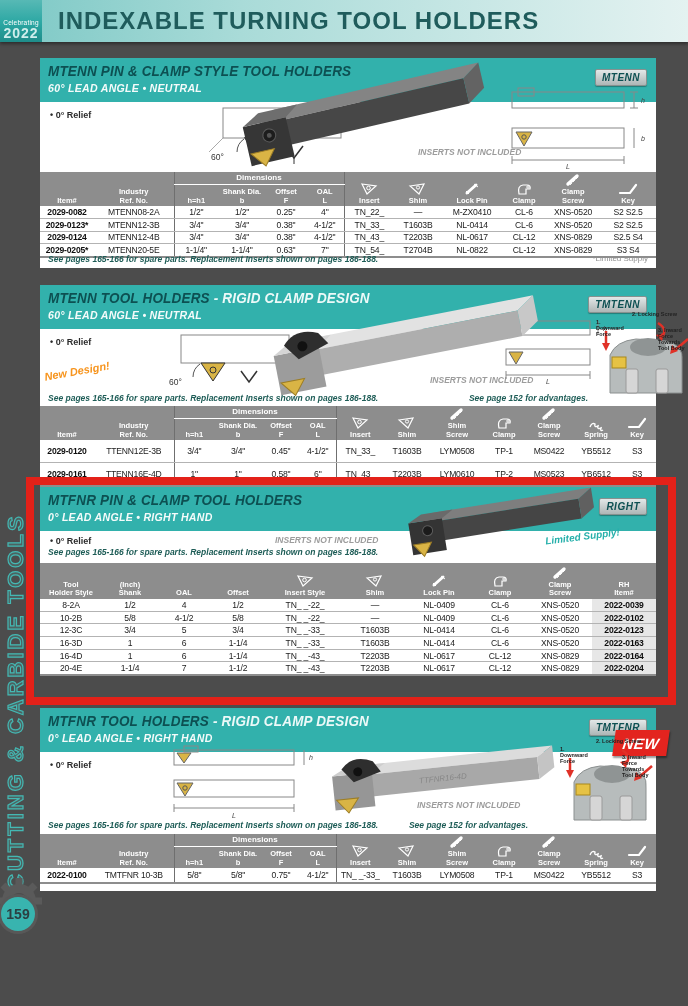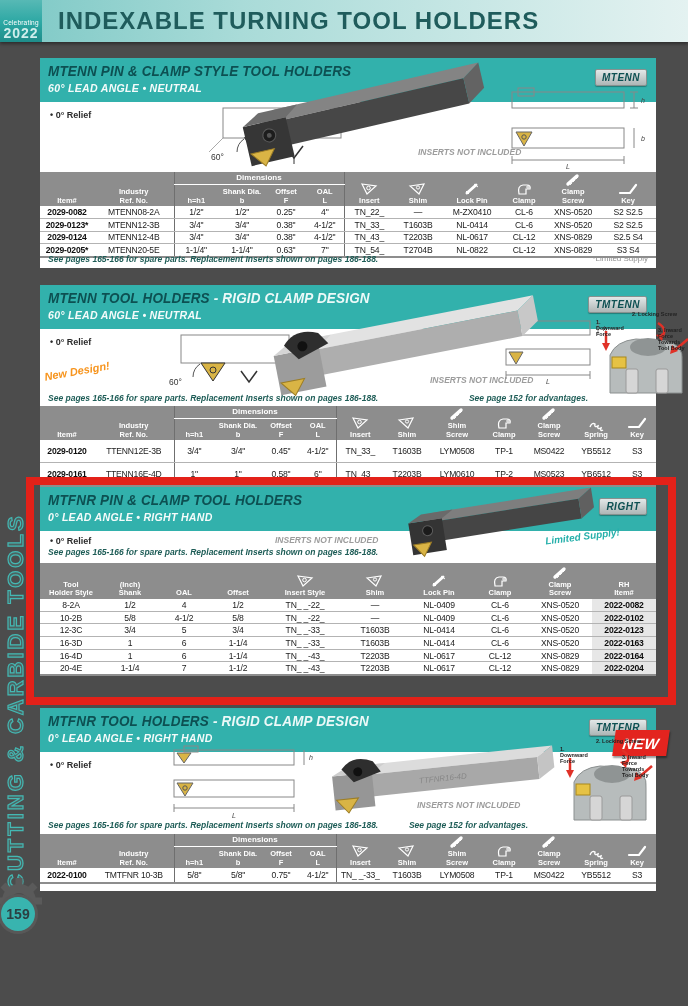--- a/index.html
+++ b/index.html
@@ -705,21 +705,21 @@
           <tr>
             <td>8-2A</td>
             <td>1/2</td>
             <td>4</td>
             <td>1/2</td>
             <td>TN_ _-22_</td>
             <td>—</td>
             <td>NL-0409</td>
             <td>CL-6</td>
             <td>XNS-0520</td>
-            <td class="b sh">2022-0082</td>
+            <td class="b sh">2022-0039</td>
           </tr>
           <tr>
             <td>10-2B</td>
             <td>5/8</td>
             <td>4-1/2</td>
             <td>5/8</td>
             <td>TN_ _-22_</td>
             <td>—</td>
             <td>NL-0409</td>
             <td>CL-6</td>

